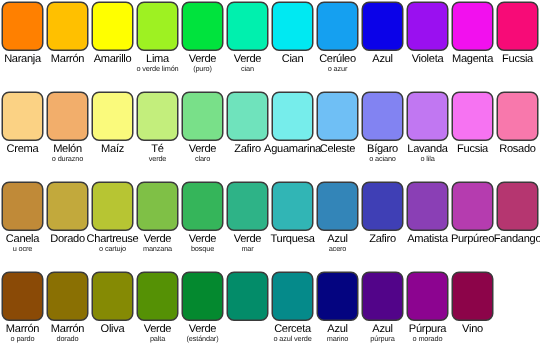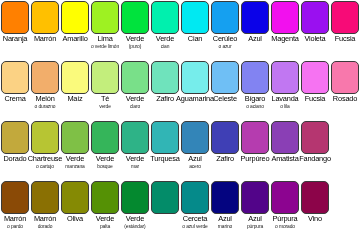--- a/index.html
+++ b/index.html
@@ -133,30 +133,30 @@
         </div>
       </div>
       <div class="color-cell">
         <div class="swatch" style="background: rgb(11, 2, 232);"></div>
         <div class="label-box">
           <div class="label-main">Azul</div>
           <div class="label-sub"></div>
         </div>
       </div>
       <div class="color-cell">
+        <div class="swatch" style="background: rgb(154, 16, 240);"></div>
+        <div class="label-box">
+          <div class="label-main">Violeta</div>
+          <div class="label-sub"></div>
+        </div>
+      </div>
+      <div class="color-cell">
         <div class="swatch" style="background: rgb(242, 16, 238);"></div>
         <div class="label-box">
           <div class="label-main">Magenta</div>
-          <div class="label-sub"></div>
-        </div>
-      </div>
-      <div class="color-cell">
-        <div class="swatch" style="background: rgb(154, 16, 240);"></div>
-        <div class="label-box">
-          <div class="label-main">Violeta</div>
           <div class="label-sub"></div>
         </div>
       </div>
       <div class="color-cell">
         <div class="swatch" style="background: rgb(247, 11, 119);"></div>
         <div class="label-box">
           <div class="label-main">Fucsia</div>
           <div class="label-sub"></div>
         </div>
       </div>
@@ -242,20 +242,27 @@
       <div class="color-cell">
         <div class="swatch" style="background: rgb(248, 120, 172);"></div>
         <div class="label-box">
           <div class="label-main">Rosado</div>
           <div class="label-sub"></div>
         </div>
       </div>
     </div>
     <div class="color-row">
       <div class="color-cell">
+        <div class="swatch" style="background: rgb(192, 138, 56);"></div>
+        <div class="label-box">
+          <div class="label-main">Canela</div>
+          <div class="label-sub">u ocre</div>
+        </div>
+      </div>
+      <div class="color-cell">
         <div class="swatch" style="background: rgb(194, 169, 60);"></div>
         <div class="label-box">
           <div class="label-main">Dorado</div>
           <div class="label-sub"></div>
         </div>
       </div>
       <div class="color-cell">
         <div class="swatch" style="background: rgb(183, 197, 51);"></div>
         <div class="label-box">
           <div class="label-main">Chartreuse</div>
@@ -298,30 +305,30 @@
         </div>
       </div>
       <div class="color-cell">
         <div class="swatch" style="background: rgb(63, 63, 181);"></div>
         <div class="label-box">
           <div class="label-main">Zafiro</div>
           <div class="label-sub"></div>
         </div>
       </div>
       <div class="color-cell">
+        <div class="swatch" style="background: rgb(138, 63, 181);"></div>
+        <div class="label-box">
+          <div class="label-main">Amatista</div>
+          <div class="label-sub"></div>
+        </div>
+      </div>
+      <div class="color-cell">
         <div class="swatch" style="background: rgb(181, 60, 175);"></div>
         <div class="label-box">
           <div class="label-main">Purpúreo</div>
-          <div class="label-sub"></div>
-        </div>
-      </div>
-      <div class="color-cell">
-        <div class="swatch" style="background: rgb(138, 63, 181);"></div>
-        <div class="label-box">
-          <div class="label-main">Amatista</div>
           <div class="label-sub"></div>
         </div>
       </div>
       <div class="color-cell">
         <div class="swatch" style="background: rgb(181, 54, 112);"></div>
         <div class="label-box">
           <div class="label-main">Fandango</div>
           <div class="label-sub"></div>
         </div>
       </div>

